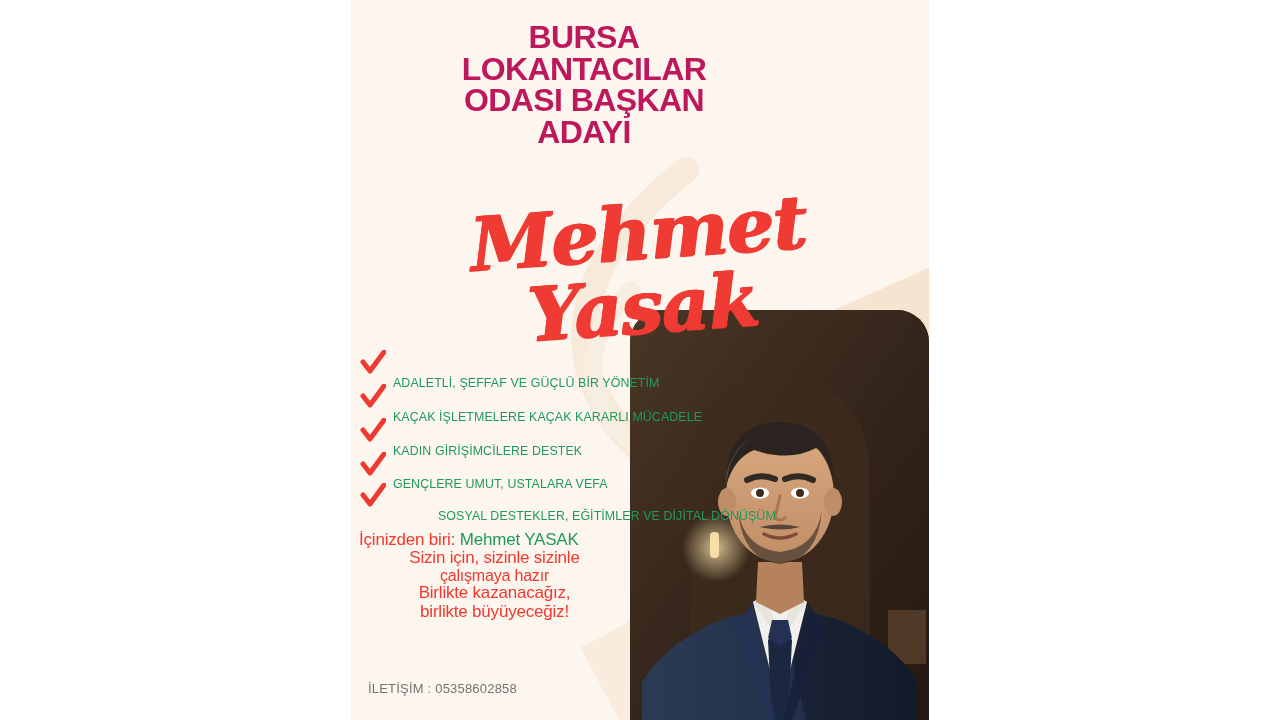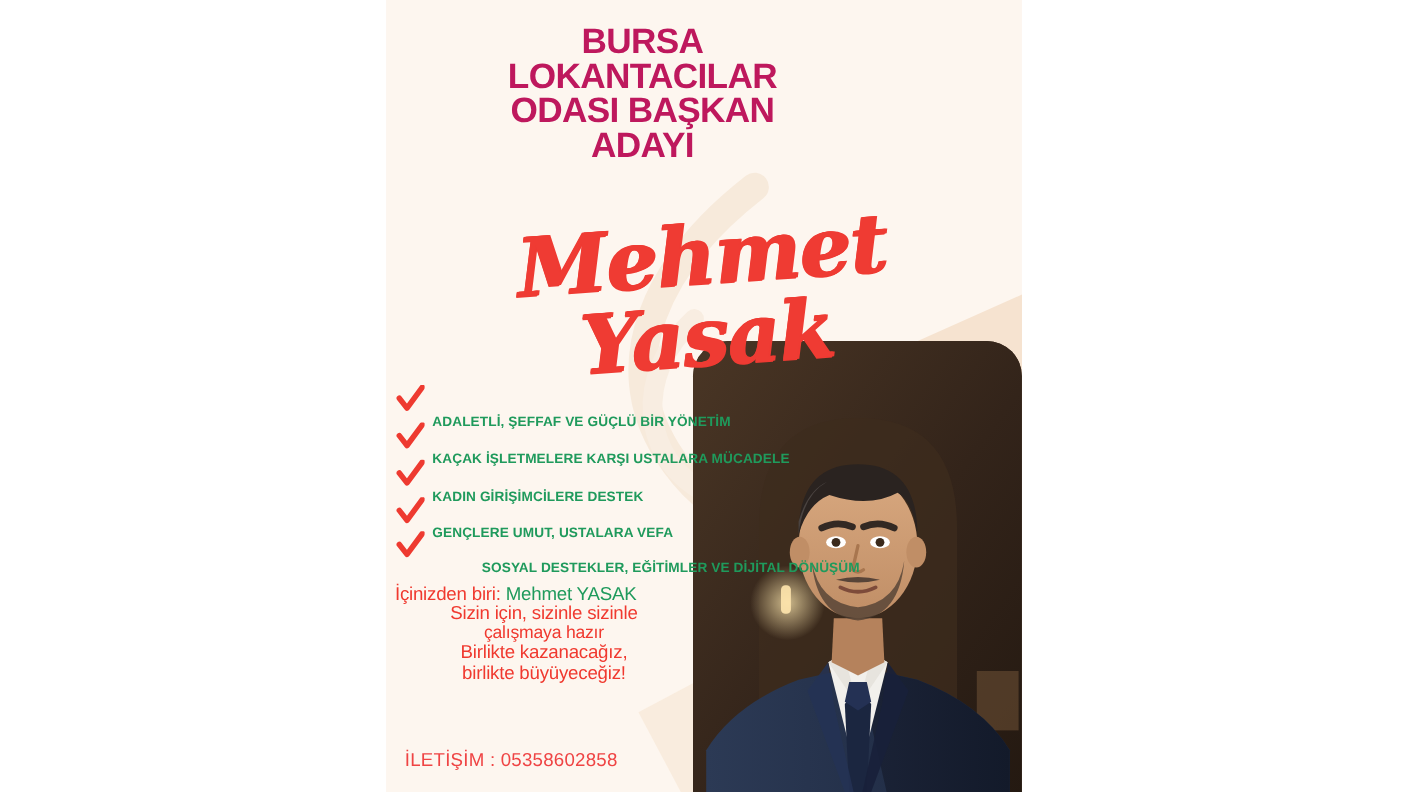--- a/index.html
+++ b/index.html
@@ -82,42 +82,42 @@
     display:flex;align-items:center;
     height:34px;
   }
   .bullet:nth-child(4){height:33px;}
   .bullet:nth-child(5){height:30px;gap:45px;}
   .check{
     flex:0 0 auto;width:26px;height:26px;margin-right:7px;
   }
   .check svg{display:block;width:100%;height:100%;}
   .bullet-text{
-    color:#1f9a5c;font-weight:bold;font-size:12.4px;
+    color:#1f9a5c;font-weight:normal;font-size:12.4px;
     letter-spacing:0.1px;white-space:nowrap;margin-top:39px;
   }
 
   
   .slogan{
     position:absolute;left:6px;top:531px;width:275px;
     text-align:center;z-index:6;
     font-weight:normal;
     font-size:17px;line-height:1.07;
     color:#f0392f;
     letter-spacing:-0.2px;
   }
   .slogan .l1{display:block;text-align:left;padding-left:2px;}
   .slogan .name-green{color:#1f9a5c;}
   .slogan .l2,.slogan .l3,.slogan .l4,.slogan .l5{display:block;}
   .slogan .l3{font-size:16px;}
 
   
   .contact{
     position:absolute;left:17px;top:681px;
-    color:#ef4444;font-size:17px;font-weight:normal;letter-spacing:0.2px;
+    color:#737373;font-size:13px;font-weight:normal;letter-spacing:0.2px;
     z-index:6;
   }
 </style>
 </head>
 <body>
 
 <div class="stage">
 
   <div class="poster">
 
@@ -225,21 +225,21 @@
         </span>
         <span class="bullet-text">ADALETLİ, ŞEFFAF VE GÜÇLÜ BİR YÖNETİM</span>
       </div>
 
       <div class="bullet">
         <span class="check">
           <svg viewBox="0 0 26 26" xmlns="http://www.w3.org/2000/svg">
             <path d="M3 12 L10 21 L24 2" fill="none" stroke="#ee3a30" stroke-width="5" stroke-linecap="round" stroke-linejoin="round"></path>
           </svg>
         </span>
-        <span class="bullet-text">KAÇAK İŞLETMELERE KARŞI USTALARA MÜCADELE</span>
+        <span class="bullet-text">KAÇAK İŞLETMELERE KAÇAK KARARLI MÜCADELE</span>
       </div>
 
       <div class="bullet">
         <span class="check">
           <svg viewBox="0 0 26 26" xmlns="http://www.w3.org/2000/svg">
             <path d="M3 12 L10 21 L24 2" fill="none" stroke="#ee3a30" stroke-width="5" stroke-linecap="round" stroke-linejoin="round"></path>
           </svg>
         </span>
         <span class="bullet-text">KADIN GİRİŞİMCİLERE DESTEK</span>
       </div>

